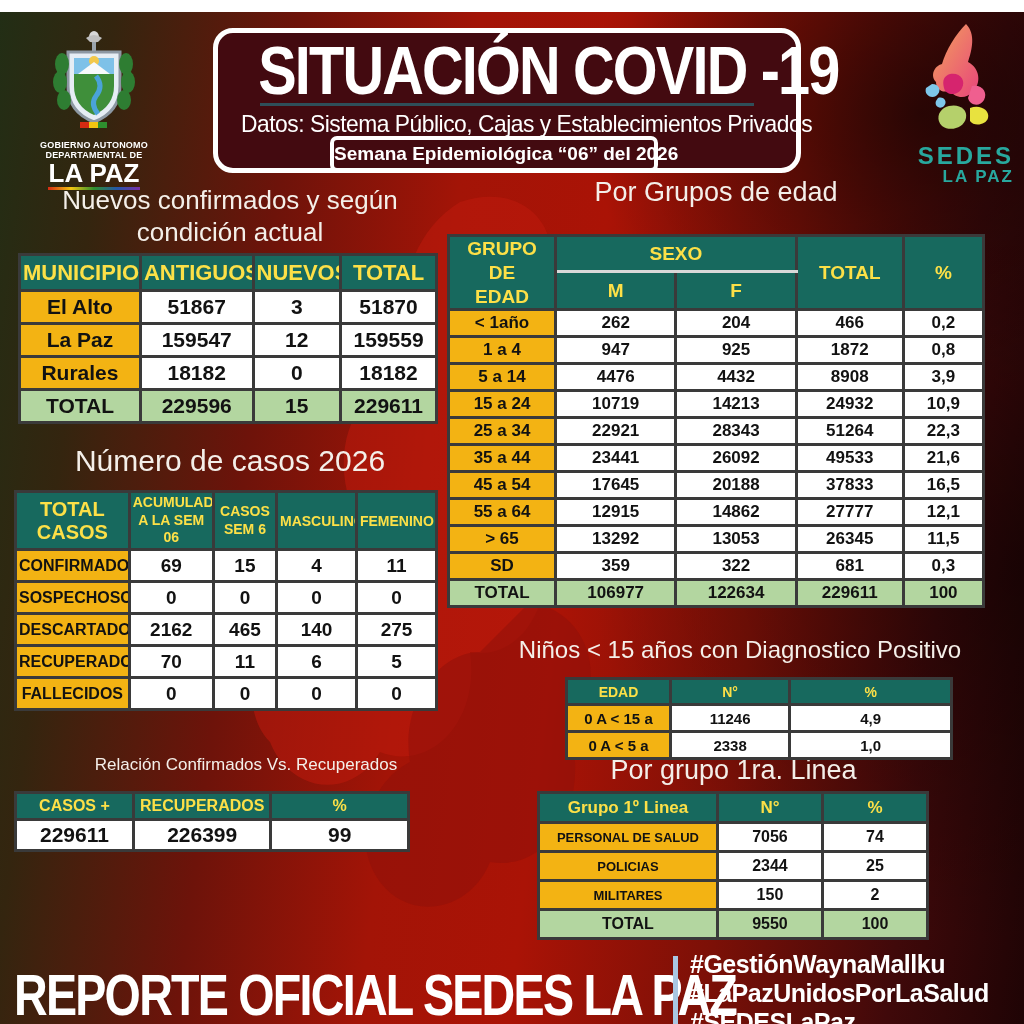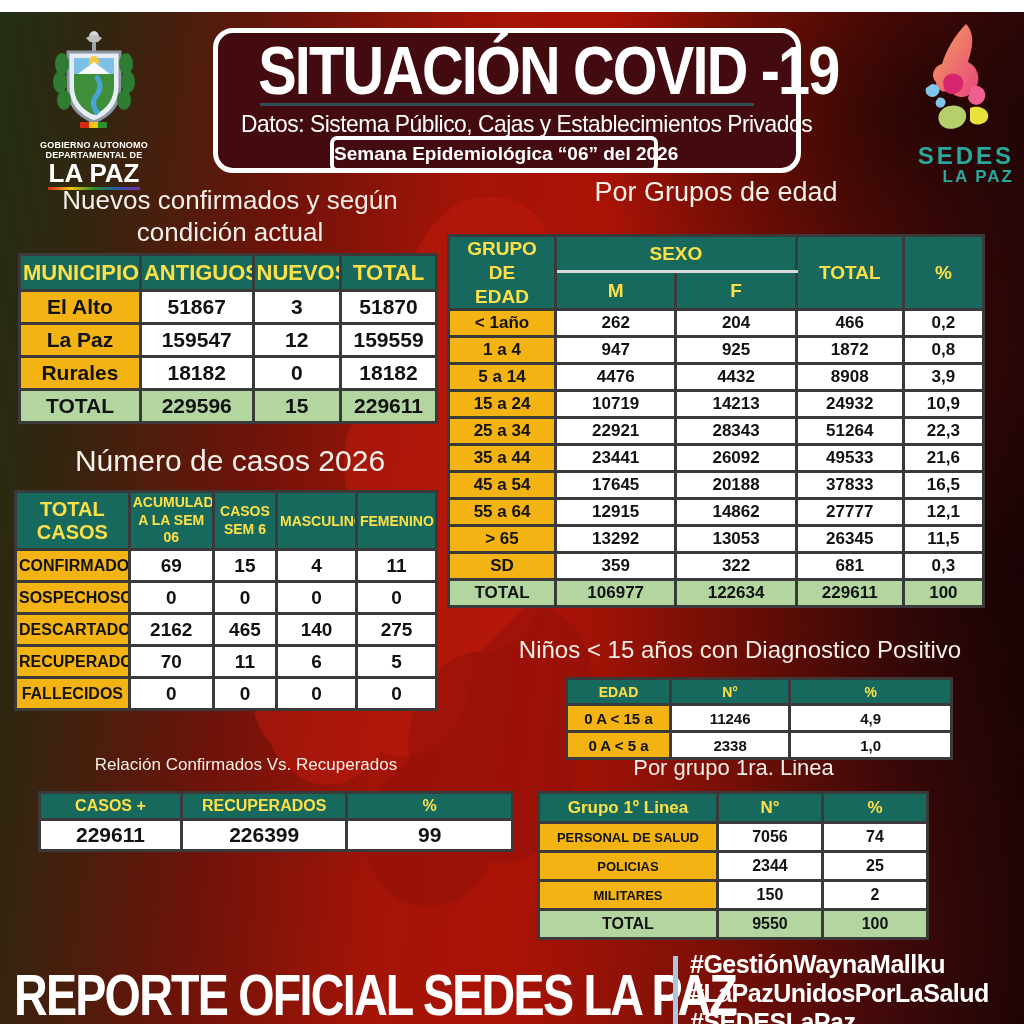--- a/index.html
+++ b/index.html
@@ -133,21 +133,21 @@
     </svg>
     <div class="sedes-name1">SEDES</div>
     <div class="sedes-name2">LA PAZ</div>
   </div>
 
   <div class="sec-title" style="left:20px;top:172px;width:420px;font-size:26px;line-height:32px;">Nuevos confirmados y según condición actual</div>
   <div class="sec-title" style="left:20px;top:432px;width:420px;font-size:30px;">Número de casos 2026</div>
   <div class="sec-title" style="left:447px;top:165px;width:538px;font-size:27px;">Por Grupos de  edad</div>
   <div class="sec-title" style="left:500px;top:624px;width:480px;font-size:24px;">Niños &lt; 15 años con Diagnostico Positivo</div>
   <div class="sec-title" style="left:16px;top:743px;width:436px;font-size:17px;margin-left:12px;">Relación Confirmados Vs. Recuperados</div>
-  <div class="sec-title" style="left:537px;top:743px;width:393px;font-size:22px;">Por grupo 1ra. Linea</div>
+  <div class="sec-title" style="left:537px;top:743px;width:393px;font-size:27px;">Por grupo 1ra. Linea</div>
 
   <table class="tbl" id="t-municipio" style="left:18px;top:241px;width:420px;">
     <colgroup>
         <col style="width:29%">
         <col style="width:27%">
         <col style="width:21%">
         <col style="width:23%">
       </colgroup>
     <tbody>
         <tr>
@@ -357,21 +357,21 @@
       <td class="num red">4,9</td>
     </tr>
     <tr>
       <td class="lbl">0 A &lt; 5 a</td>
       <td class="num">2338</td>
       <td class="num red">1,0</td>
     </tr>
   </tbody>
     </table>
 
-  <table class="tbl" id="t-relacion" style="left:38px;top:779px;width:476px;">
+  <table class="tbl" id="t-relacion" style="left:14px;top:779px;width:396px;">
     <colgroup>
         <col style="width:30%">
         <col style="width:35%">
         <col style="width:35%">
       </colgroup>
     <tbody>
         <tr>
       <th>CASOS +</th>
       <th>RECUPERADOS</th>
       <th>%</th>

